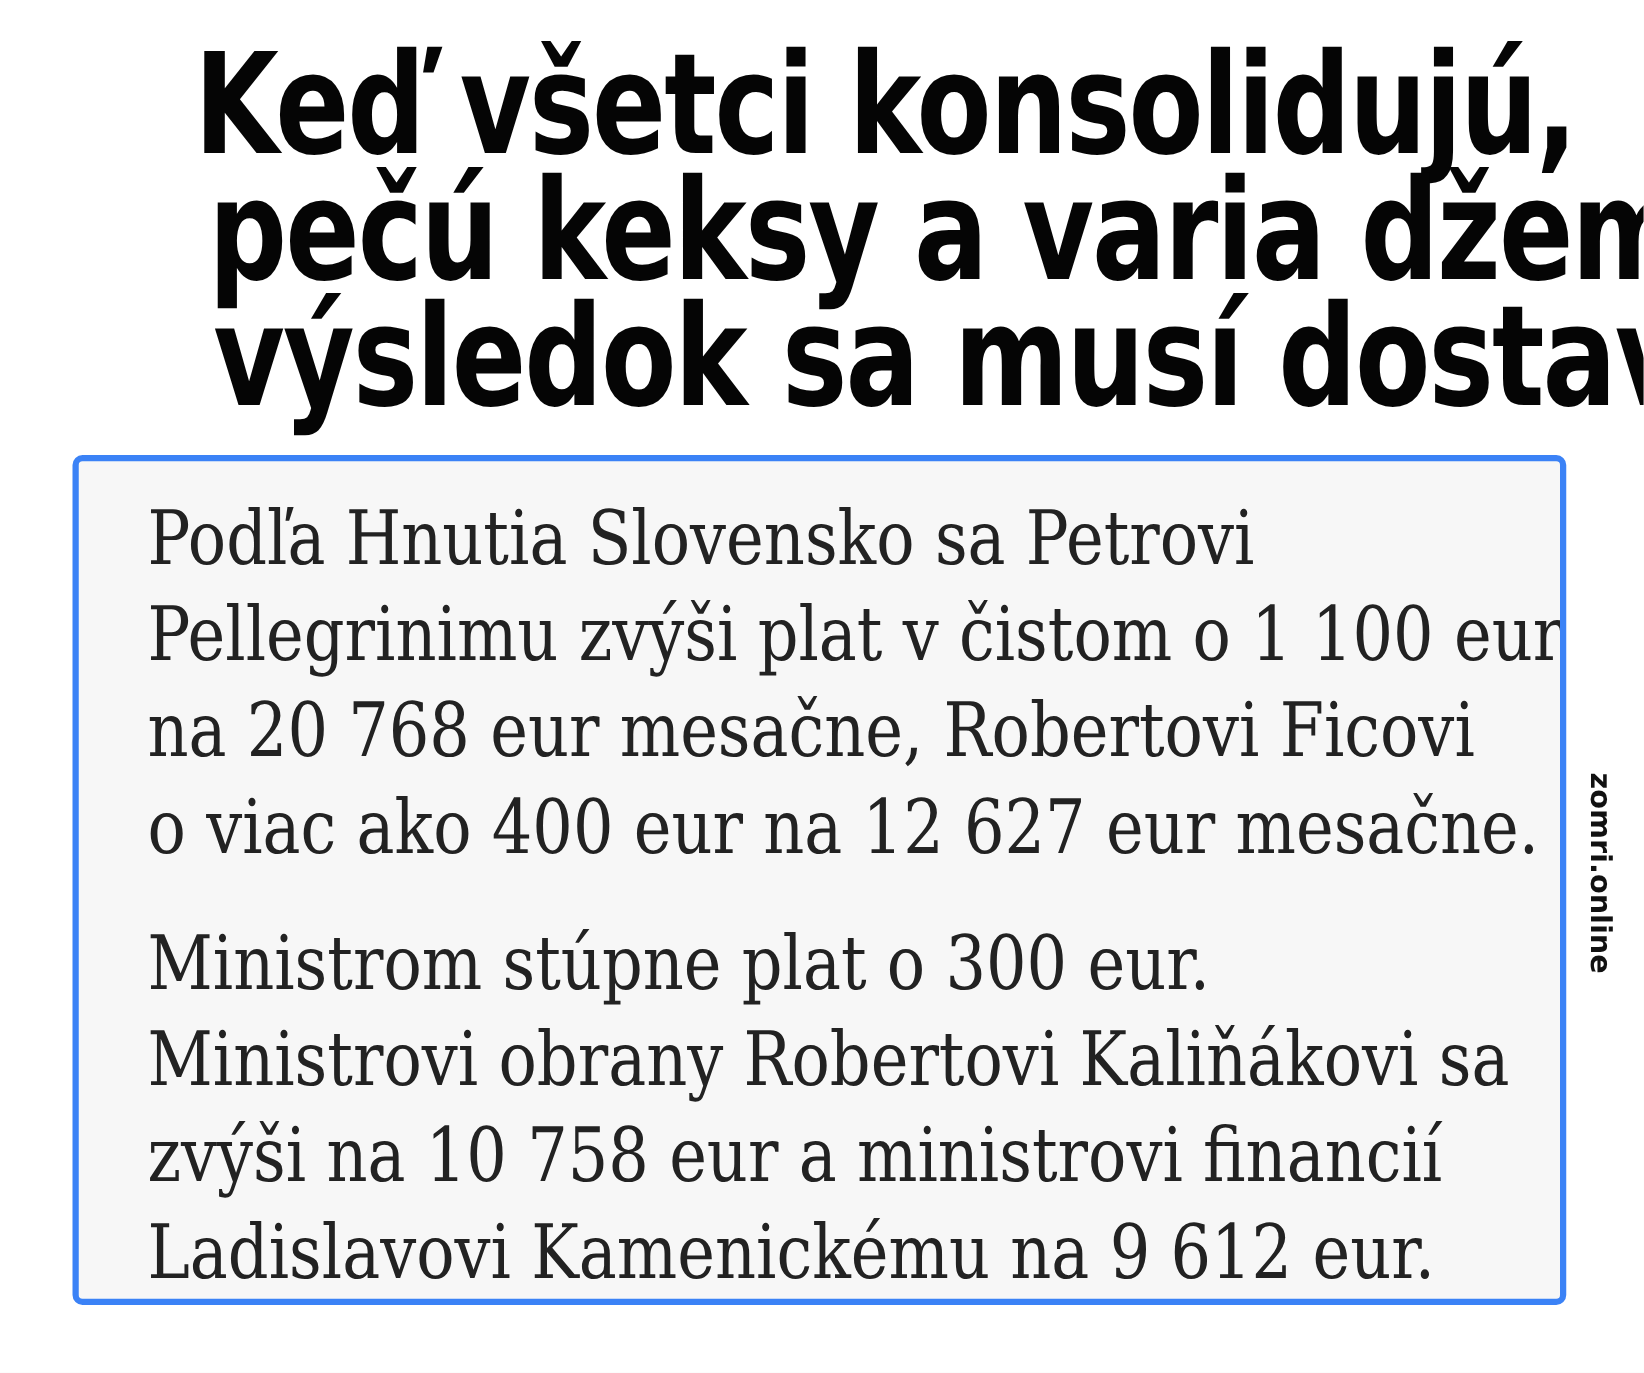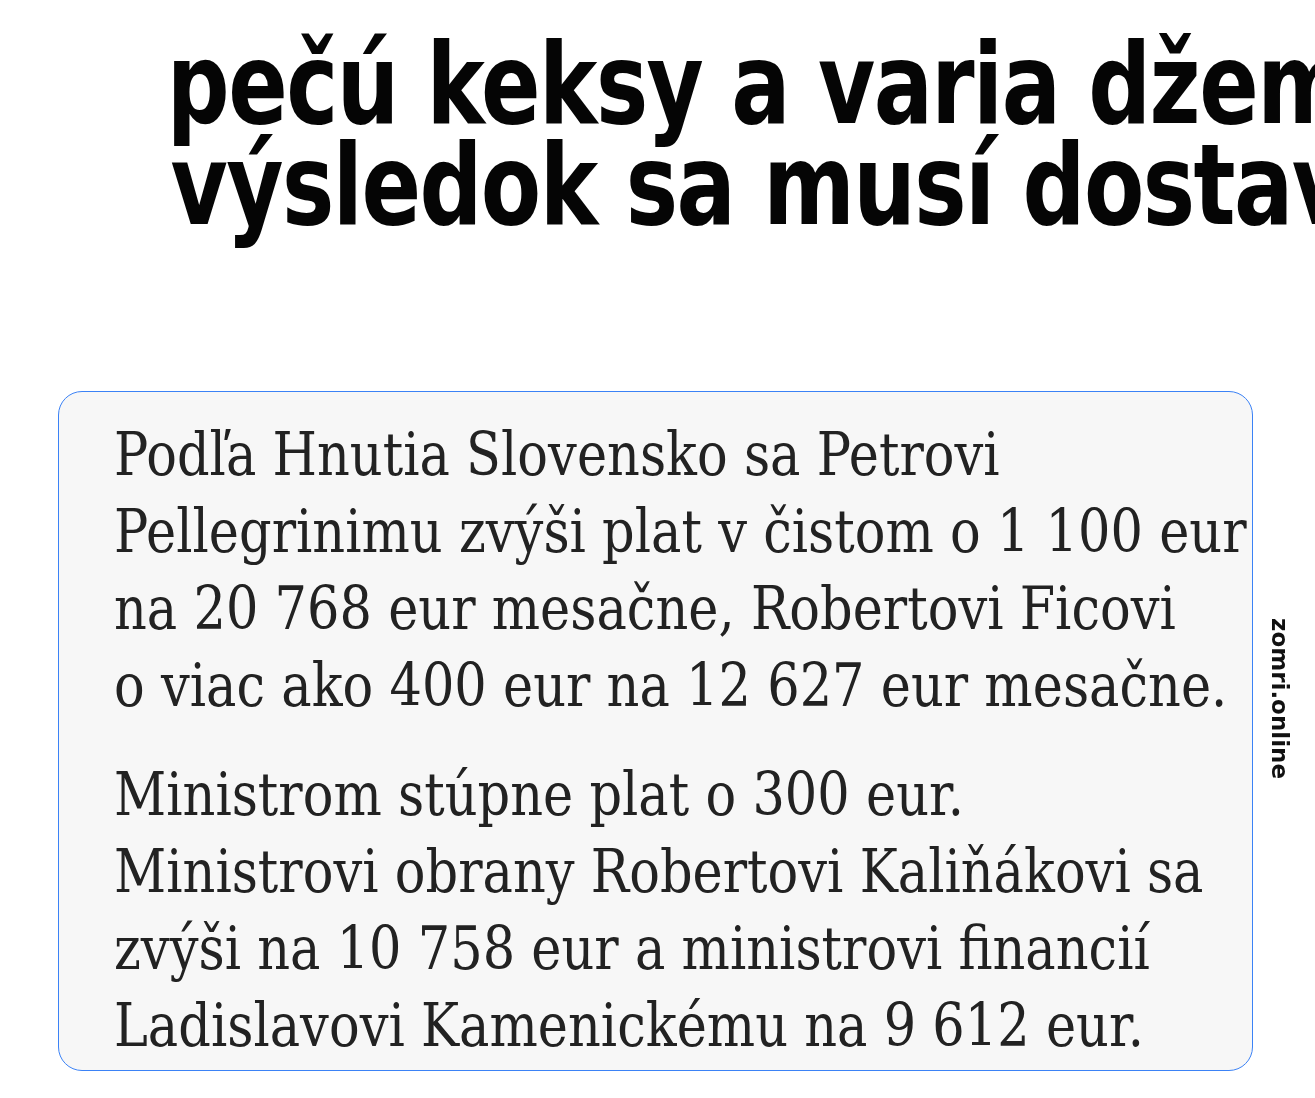--- a/index.html
+++ b/index.html
@@ -28,26 +28,26 @@
     display: inline-block;
     white-space: nowrap;
     transform-origin: 50% 50%;
   }
 
   
   .card {
     box-sizing: border-box;
     position: absolute;
     left: 58px;
-    top: 391px;
+    top: 364px;
     width: 1195px;
     height: 680px;
     background: #f7f7f7;
-    border: 1px solid #3b82f6;
-    border-radius: 24px;
+    border: 5px solid #3b82f6;
+    border-radius: 8px;
     padding: 24px 40px 20px 55px;
     overflow: hidden;
   }
   .body-scale {
     transform: scaleX(0.85);
     transform-origin: 0 0;
   }
   .para {
     margin: 0;
     font-family: "DejaVu Serif", serif;
@@ -74,20 +74,21 @@
     color: #111111;
     white-space: nowrap;
   }
 </style>
 </head>
 <body>
 
 <div class="page">
 
   <h1 class="headline">
+    <div class="hl-row"><span class="hl-line" style="transform: scaleX(0.7804);">Keď všetci konsolidujú,</span></div>
     <div class="hl-row"><span class="hl-line" style="transform: scaleX(0.7841);">pečú keksy a varia džem,</span></div>
     <div class="hl-row"><span class="hl-line" style="transform: scaleX(0.785);">výsledok sa musí dostaviť</span></div>
   </h1>
 
   <div class="card">
     <div class="body-scale">
       <p class="para">
         <span class="b-line">Podľa Hnutia Slovensko sa Petrovi</span>
         <span class="b-line">Pellegrinimu zvýši plat v čistom o 1 100 eur</span>
         <span class="b-line">na 20 768 eur mesačne, Robertovi Ficovi</span>

